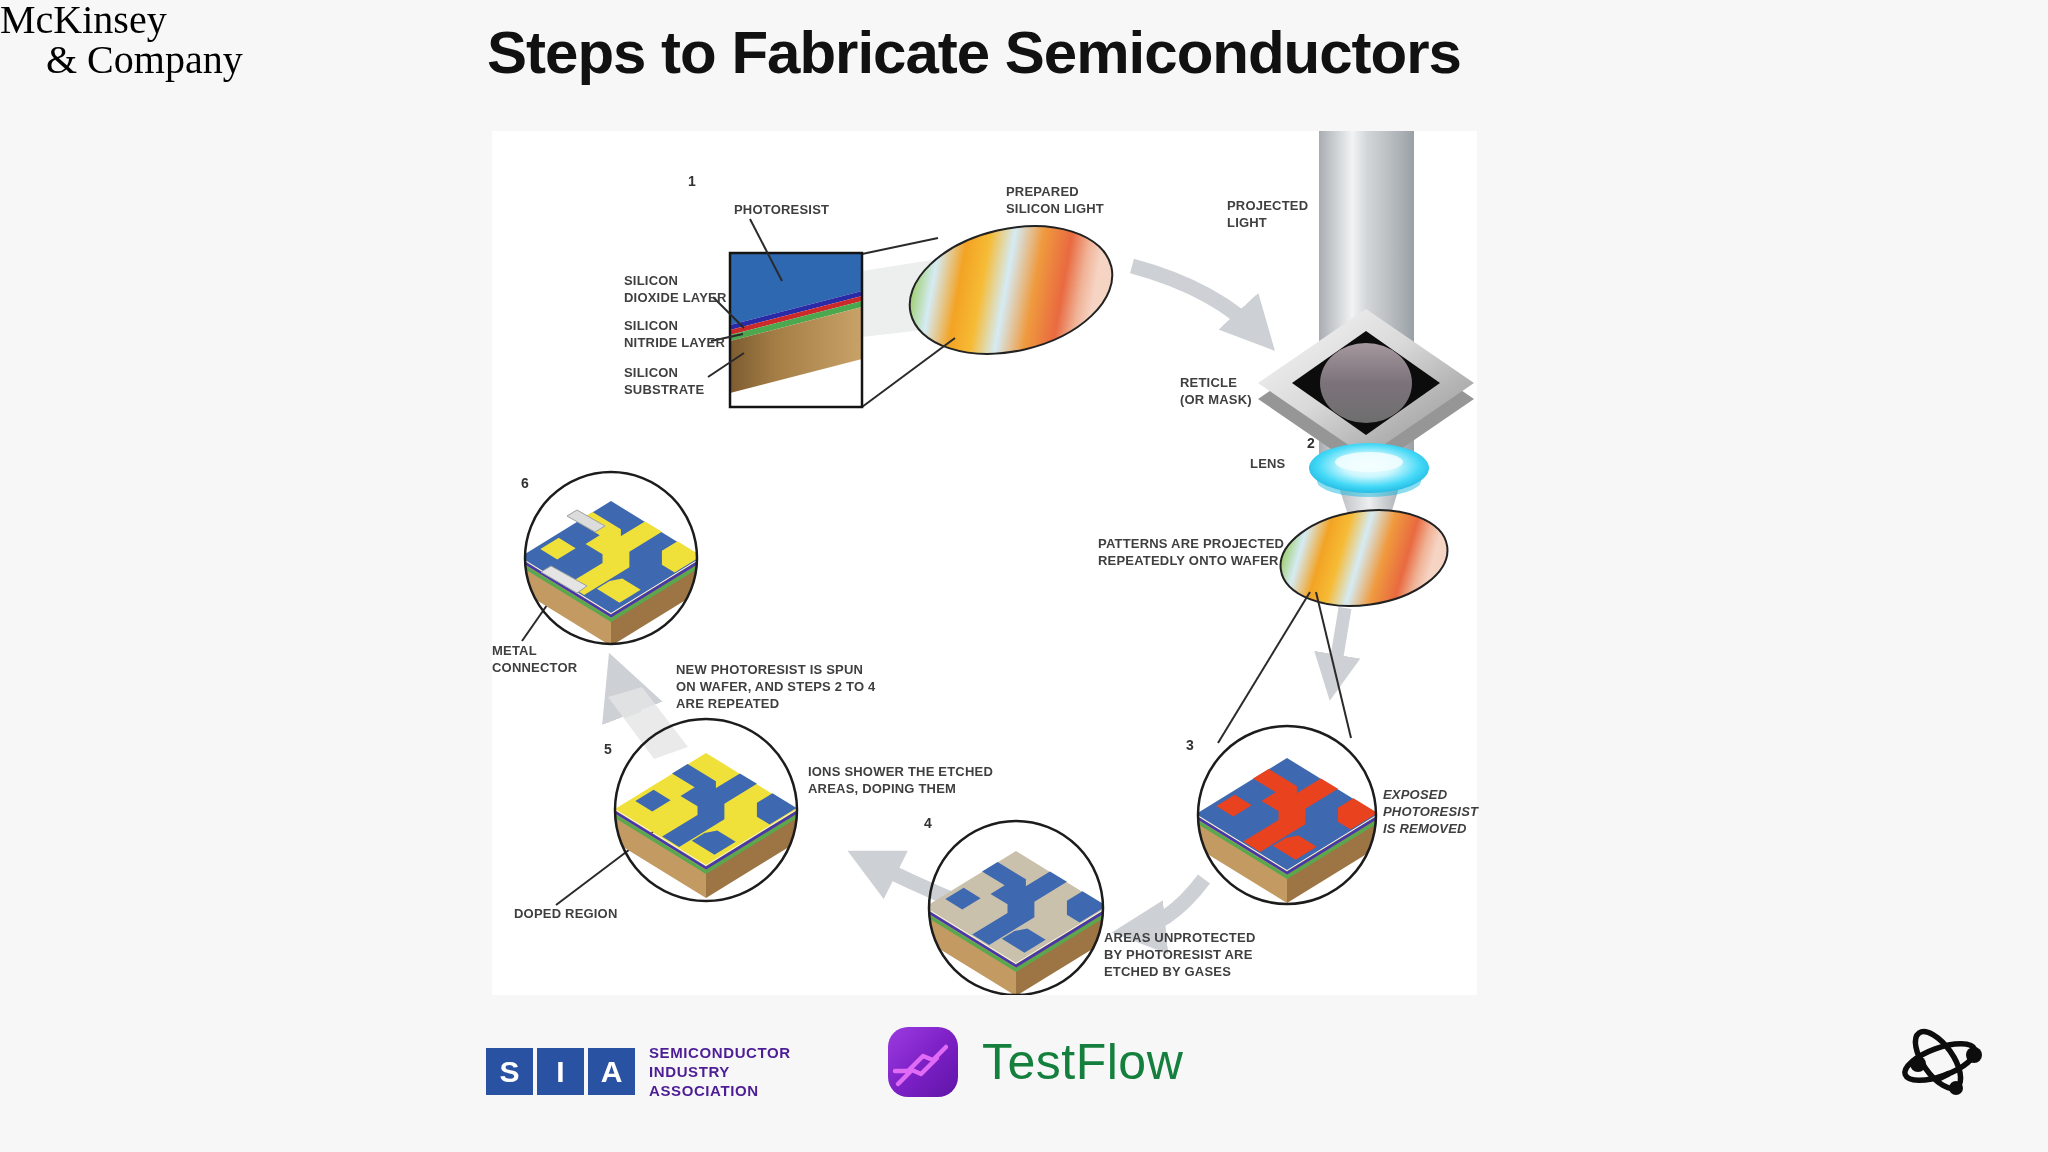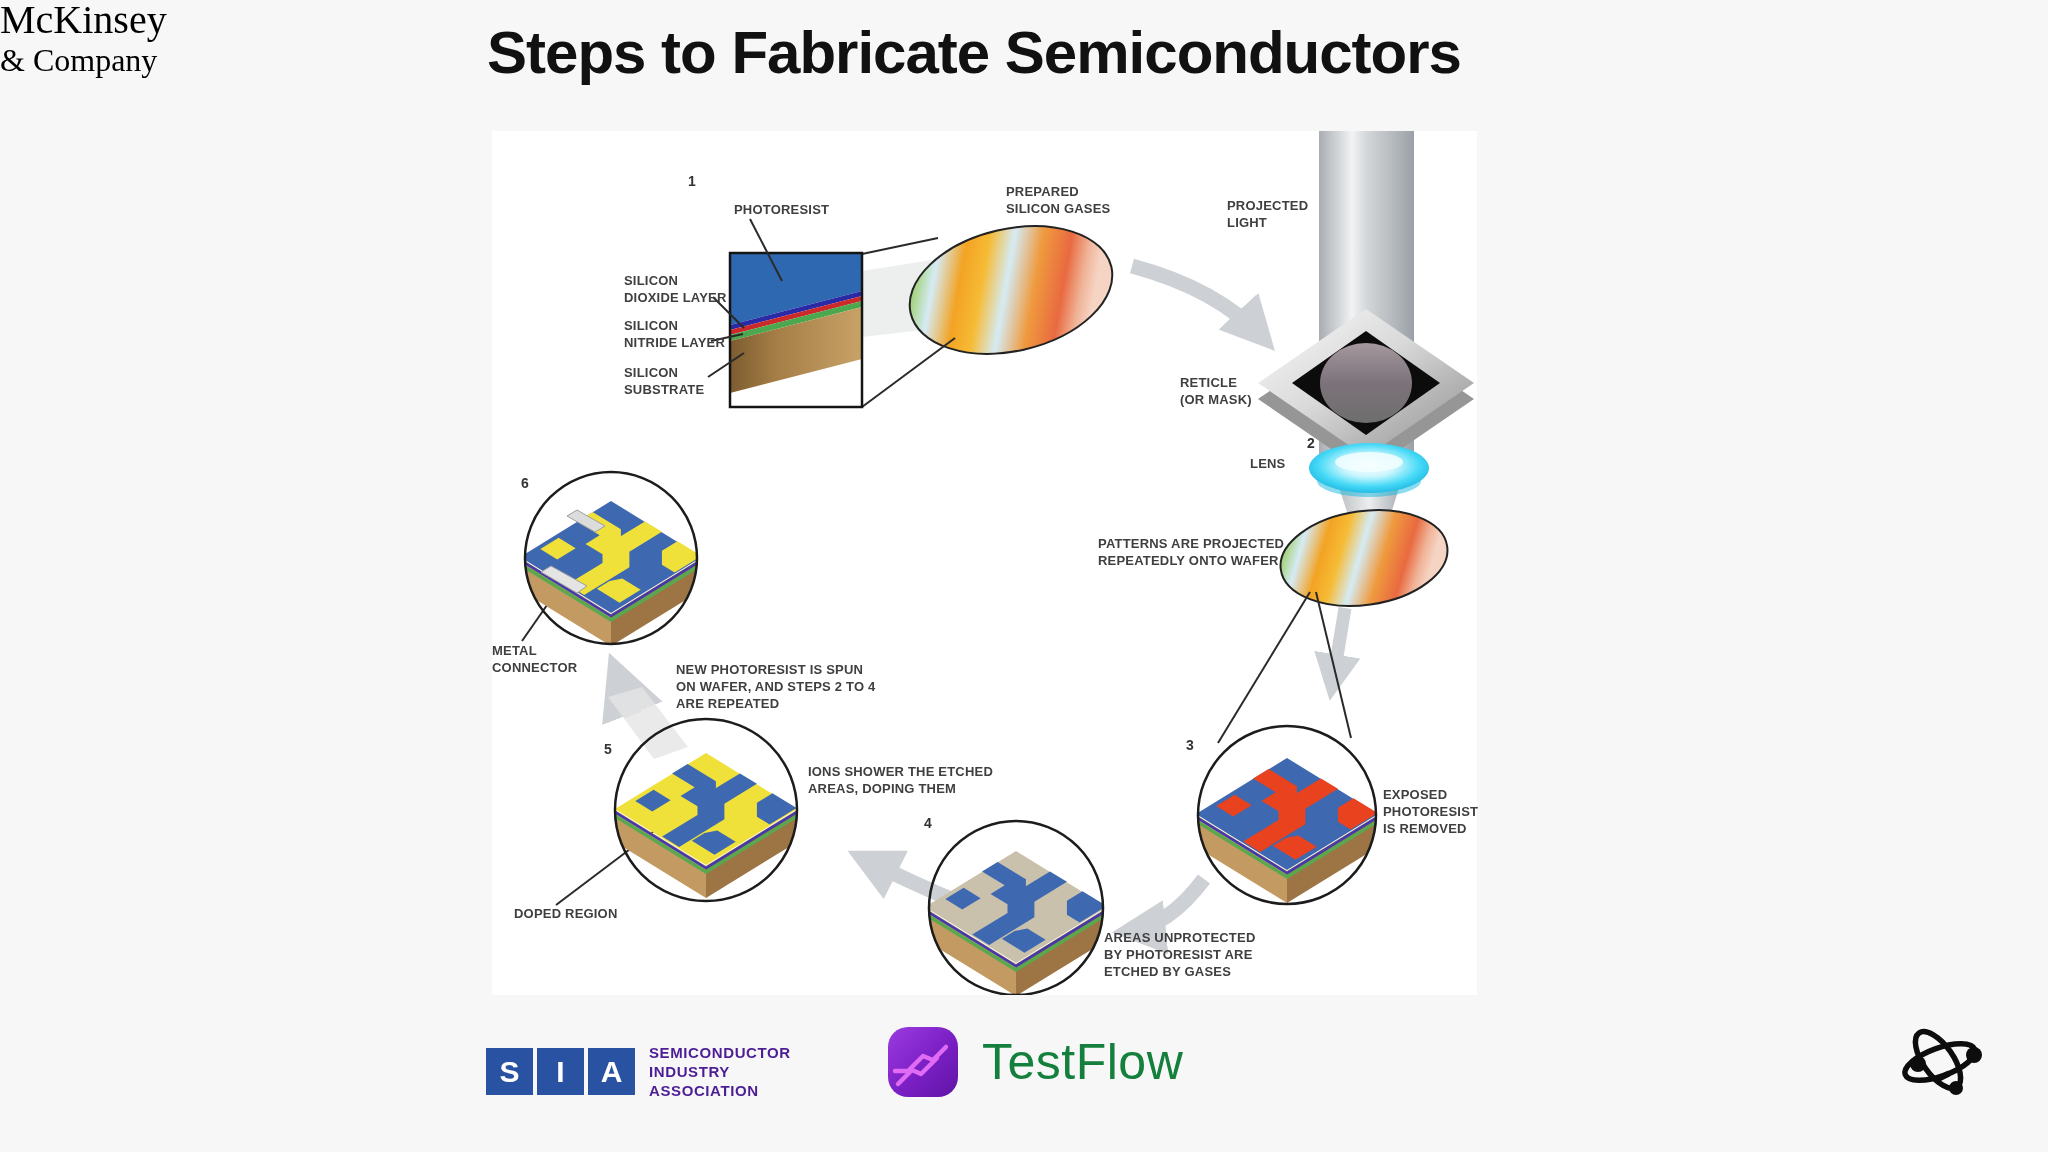--- a/index.html
+++ b/index.html
@@ -19,21 +19,21 @@
   .sia-sq{width:47px;height:47px;background:#2a52a2;color:#fff;display:flex;align-items:center;justify-content:center;
     font-size:30px;font-weight:bold;}
   .sia-text{margin-left:14px;font-size:15px;line-height:19px;font-weight:bold;color:#4c1d95;
     letter-spacing:.6px;white-space:pre-line;}
   .testflow{left:888px;top:1027px;}
   .tf-icon{width:70px;height:70px;border-radius:20px;background:linear-gradient(135deg,#9b3be0 0%,#7a1fc4 55%,#5f15a6 100%);
     display:flex;align-items:center;justify-content:center;}
   .tf-name{margin-left:24px;font-size:50px;font-weight:500;color:#15803d;letter-spacing:.5px;}
   .mckinsey{left:1260px;top:1022px;display:block;font-family:"Liberation Serif",serif;color:#000000;}
   .mk-line1{font-size:40px;line-height:40px;}
-  .mk-line2{font-size:32px;line-height:40px;}
+  .mk-line2{font-size:40px;line-height:40px;margin-left:46px;}
   .atom{position:absolute;left:1890px;top:1008px;}
 </style>
 </head>
 <body>
 
 <div class="canvas">
 
   <div class="page-title">Steps to Fabricate Semiconductors</div>
 
   <div class="diagram">
@@ -231,29 +231,29 @@
     <div class="num" style="left:29px;top:344px;">6</div>
 
     <div class="lbl" style="left:242px;top:70px;">PHOTORESIST</div>
     <div class="lbl" style="left:132px;top:141px;">SILICON
 DIOXIDE LAYER</div>
     <div class="lbl" style="left:132px;top:186px;">SILICON
 NITRIDE LAYER</div>
     <div class="lbl" style="left:132px;top:233px;">SILICON
 SUBSTRATE</div>
     <div class="lbl" style="left:514px;top:52px;">PREPARED
-SILICON GASES</div>
+SILICON LIGHT</div>
     <div class="lbl" style="left:735px;top:66px;">PROJECTED
 LIGHT</div>
     <div class="lbl" style="left:688px;top:243px;">RETICLE
 (OR MASK)</div>
     <div class="lbl" style="left:758px;top:324px;">LENS</div>
     <div class="lbl" style="left:606px;top:404px;">PATTERNS ARE PROJECTED
 REPEATEDLY ONTO WAFER</div>
-    <div class="lbl" style="left:891px;top:655px;">EXPOSED
+    <div class="lbl" style="left:891px;top:655px;font-style:italic;">EXPOSED
 PHOTORESIST
 IS REMOVED</div>
     <div class="lbl" style="left:612px;top:798px;">AREAS UNPROTECTED
 BY PHOTORESIST ARE
 ETCHED BY GASES</div>
     <div class="lbl" style="left:316px;top:632px;">IONS SHOWER THE ETCHED
 AREAS, DOPING THEM</div>
     <div class="lbl" style="left:22px;top:774px;">DOPED REGION</div>
     <div class="lbl" style="left:184px;top:530px;">NEW PHOTORESIST IS SPUN
 ON WAFER, AND STEPS 2 TO 4

